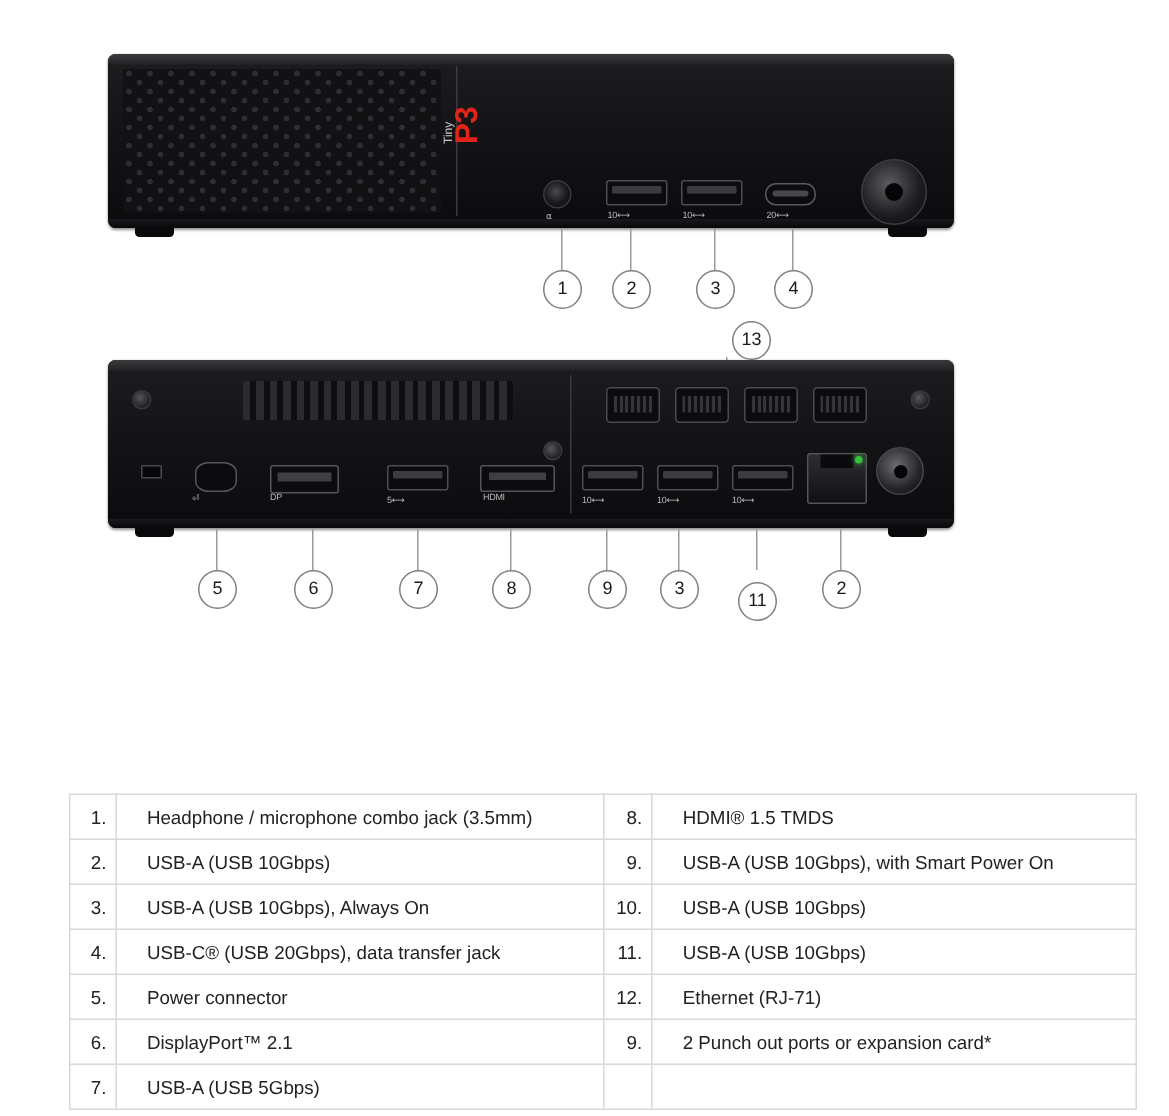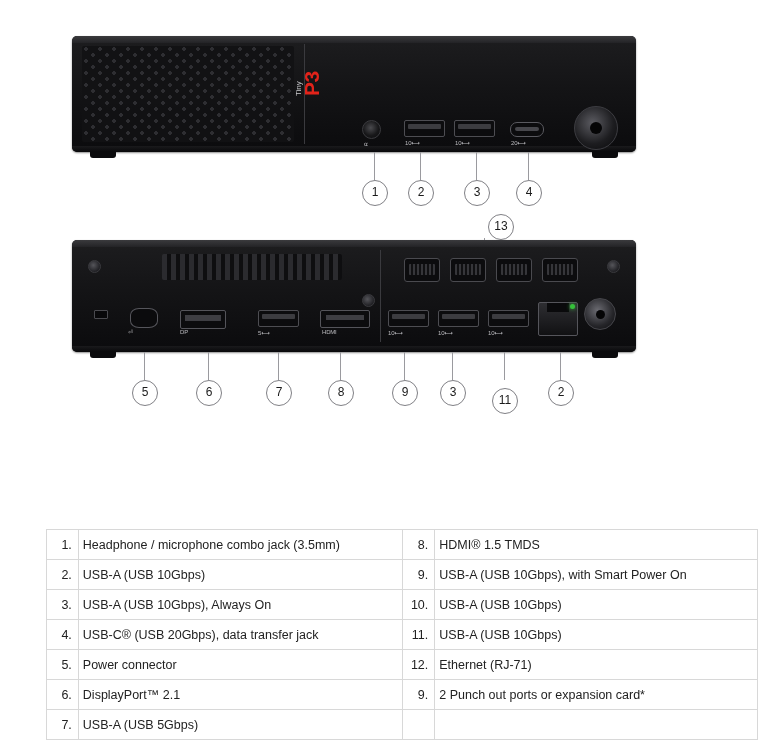--- a/index.html
+++ b/index.html
@@ -328,21 +328,21 @@
   }
   .legend td.num {
     width: 26px;
     text-align: right;
     padding: 0;
     padding-right: 6px;
     color: #222;
   }
   .legend td.txt {
     width: 330px;
-    padding-left: 4px;
+    padding-left: 20px;
     margin-left: 12px;
   }
   .legend td.empty { border: 1px solid #d8d8d8; }
 </style>
 </head>
 <body>
 
 <div class="diagram">
 
   <div class="chassis" id="front-chassis">

